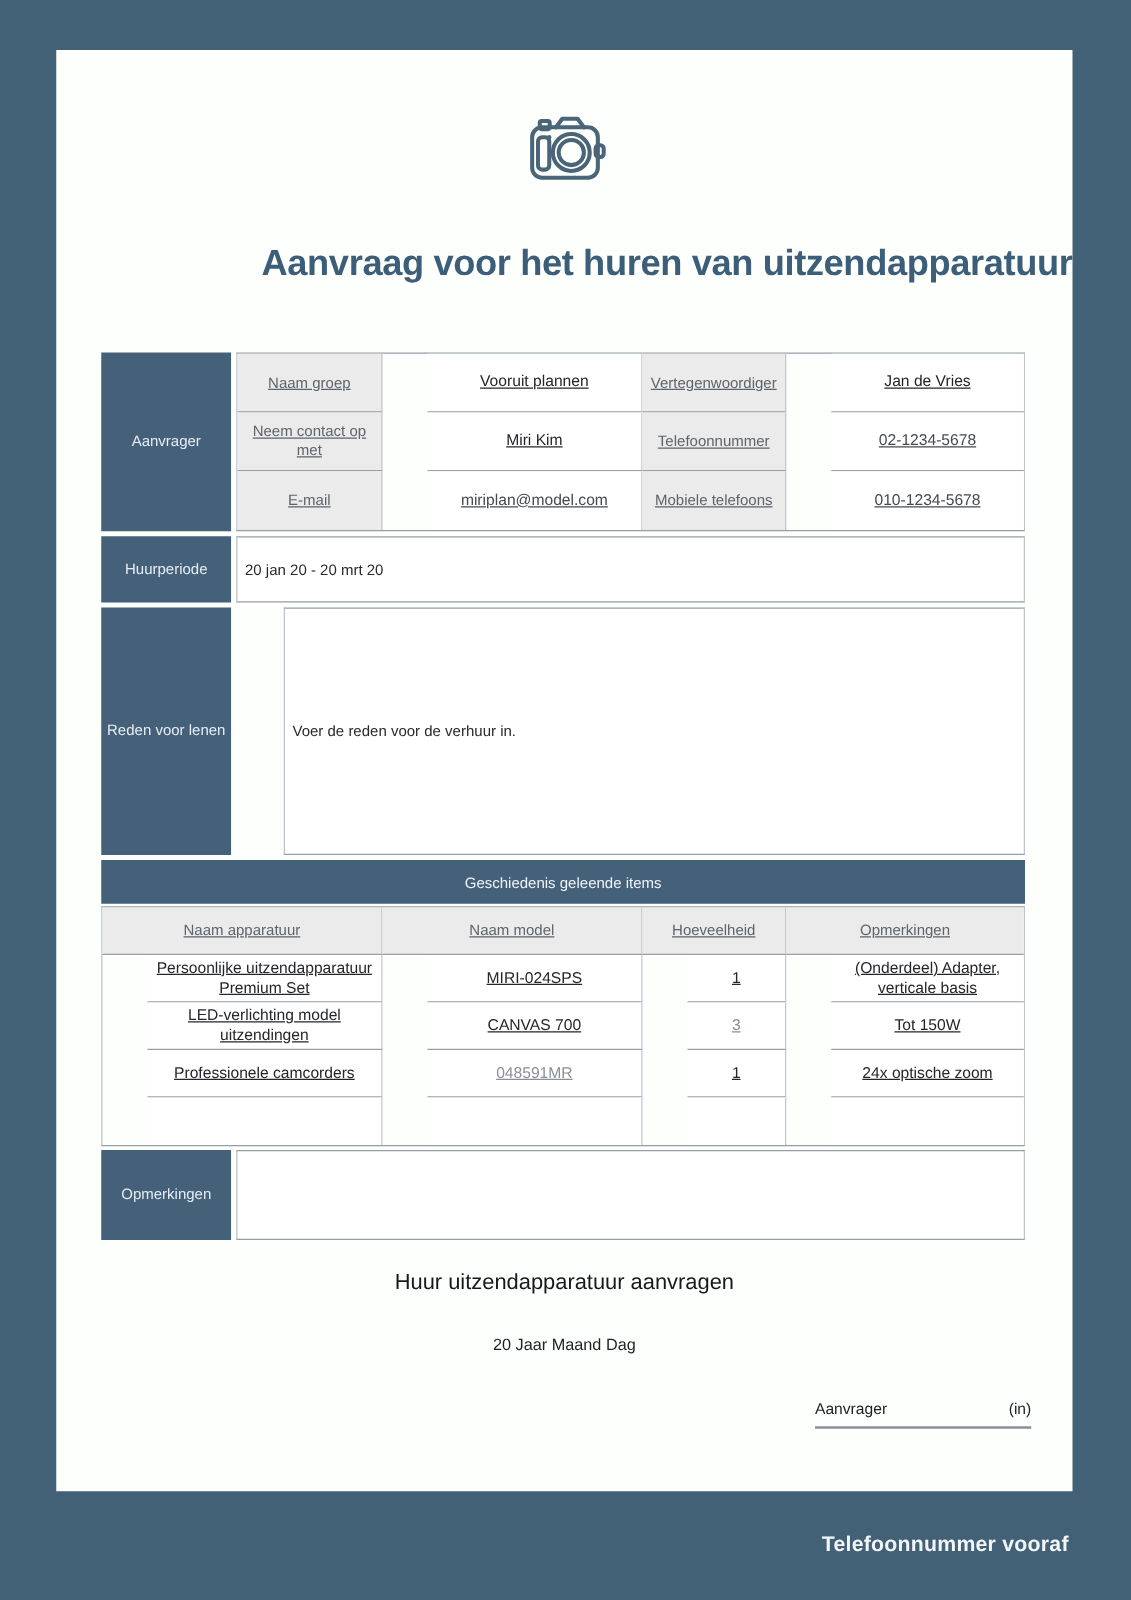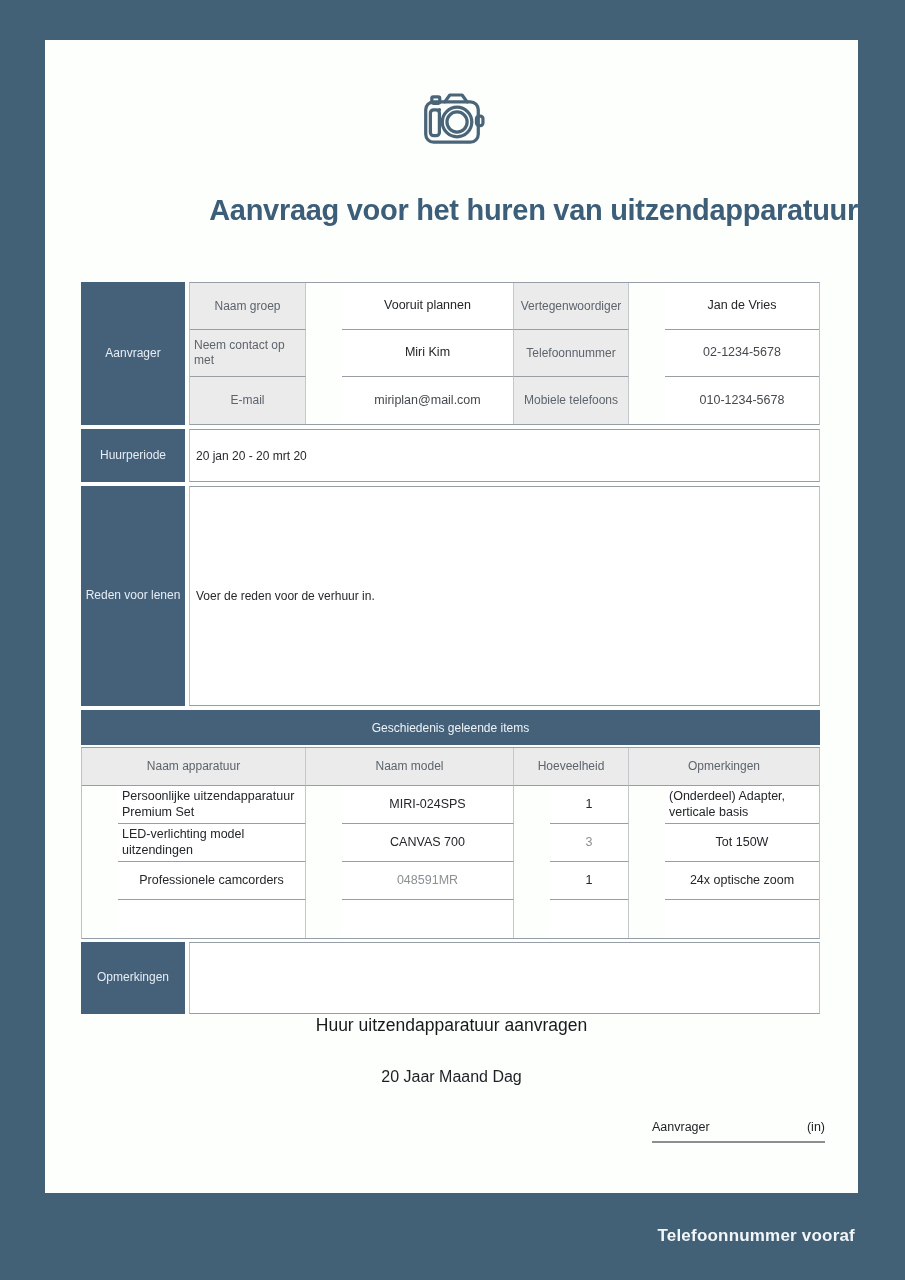--- a/index.html
+++ b/index.html
@@ -35,39 +35,39 @@
 
   .grid-a {
     display: grid;
     grid-template-columns: 116px 208px 115px 1fr;
     grid-auto-rows: 47px;
     border: 1px solid #969da4;
     border-left-color: #bcc2c7; border-right-color: #bcc2c7;
   }
   .cell {
     display: flex; align-items: center; justify-content: center;
-    font-size: 12px; text-align: left; line-height: 1.25;
+    font-size: 12px; text-align: center; line-height: 1.25;
     border-right: 1px solid #c3c8cd; border-bottom: 1px solid #979ea5;
-    padding: 2px 4px; background: #fff;
+    padding: 2px 4px; background: #fff; text-decoration: underline;
   }
   .cell.lab { background: #ebebeb; color: #5d646c; }
   .cell.val { color: #45494f; font-size: 12.5px; margin-left: 36px; }
   .cell.strong { color: #23262a; }
   .cell.muted { color: #8b9095; }
   .cell.noR { border-right: none; }
   .cell.noB { border-bottom: none; }
 
   .single-row {
     height: 53px; background: #fff;
     border: 1px solid #969da4;
     border-left-color: #bcc2c7; border-right-color: #bcc2c7;
     display: flex; align-items: center;
     font-size: 12px; color: #26292d; padding-left: 6px;
   }
-  .reason-row { height: 220px; }
+  .reason-row { height: 198px; margin-left: 38px; }
   .remarks-row { height: 72px; margin-bottom: 0; }
   .remarks-row .single-row { height: 72px; }
 
   .section-bar {
     height: 35px; background: #45617a; color: #eef3f7;
     display: flex; align-items: center; justify-content: center;
     font-size: 12px; margin-bottom: 2px; margin-top: 3px;
   }
   .grid-items {
     display: grid;
@@ -77,21 +77,21 @@
     border-left-color: #bcc2c7; border-right-color: #bcc2c7;
     margin-bottom: 3px;
   }
 
   .request-line {
     position: absolute; left: 0; width: 100%; top: 975px;
     text-align: center; font-size: 17.5px; color: #17191c;
   }
   .date-line {
     position: absolute; left: 0; width: 100%; top: 1028px;
-    text-align: center; font-size: 16px; color: #1d2024;
+    text-align: center; font-size: 13px; color: #1d2024;
   }
   .sig {
     position: absolute; right: 33px; top: 1080px; width: 173px;
     border-bottom: 2px solid #8a8f94; padding-bottom: 7px;
   }
   .sig-row {
     display: flex; justify-content: space-between;
     font-size: 12.5px; color: #1c1f23;
   }
   .footer-caption {
@@ -130,21 +130,21 @@
         <div class="cell val strong">Vooruit plannen</div>
         <div class="cell lab">Vertegenwoordiger</div>
         <div class="cell val strong noR">Jan de Vries</div>
 
         <div class="cell lab">Neem contact op met</div>
         <div class="cell val strong">Miri Kim</div>
         <div class="cell lab">Telefoonnummer</div>
         <div class="cell val noR">02-1234-5678</div>
 
         <div class="cell lab noB">E-mail</div>
-        <div class="cell val noB">miriplan@mail.com</div>
+        <div class="cell val noB">miriplan@model.com</div>
         <div class="cell lab noB">Mobiele telefoons</div>
         <div class="cell val noR noB">010-1234-5678</div>
       </div>
     </div>
 
     <div class="block">
       <div class="dark-cell">Huurperiode</div>
       <div class="gutter"></div>
       <div class="content single-row">20 jan 20 - 20 mrt 20</div>
     </div>

